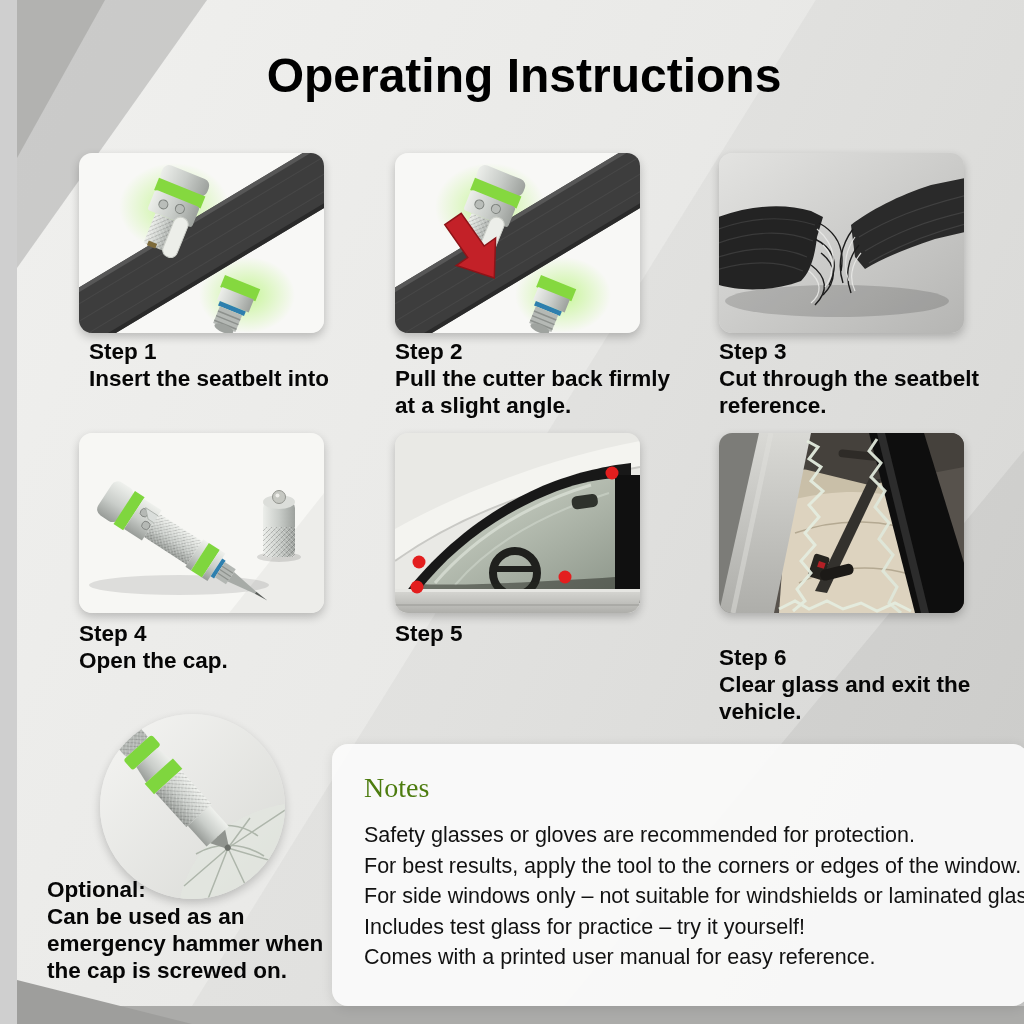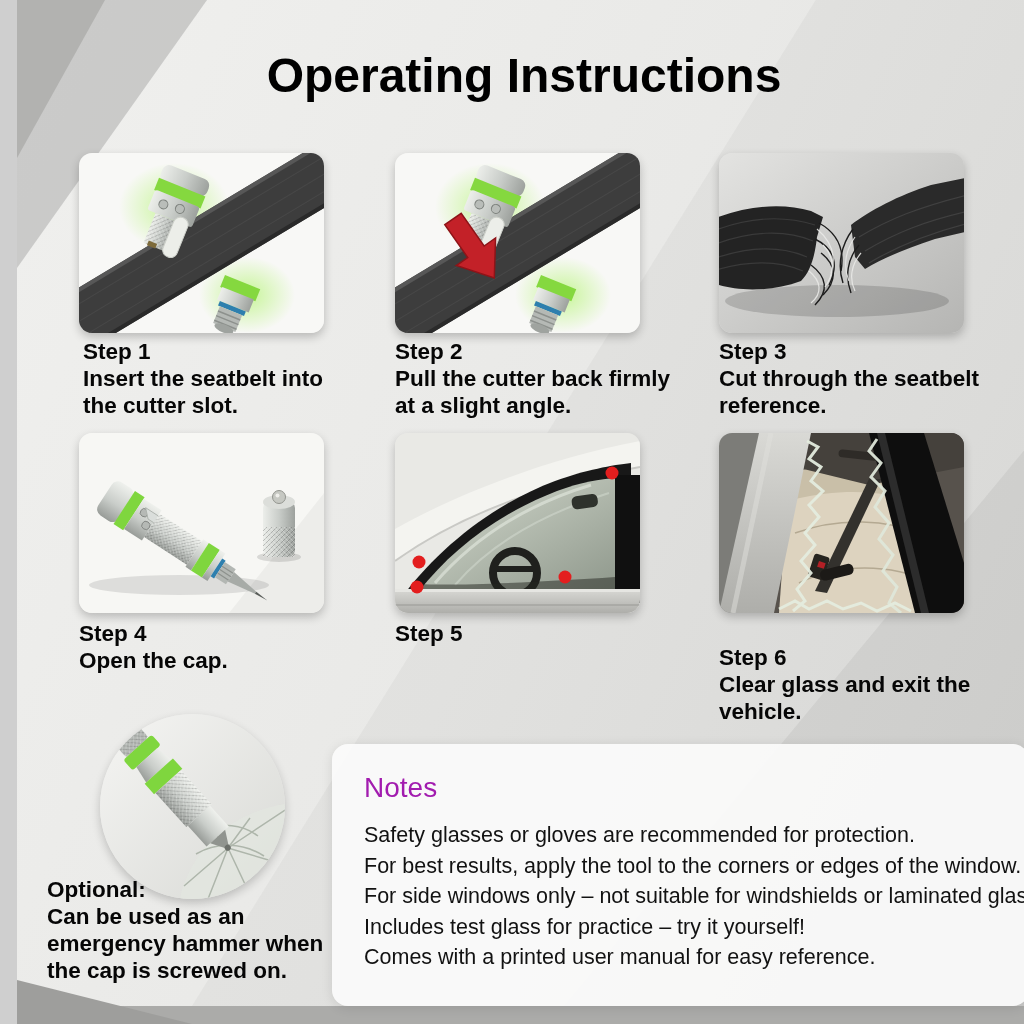--- a/index.html
+++ b/index.html
@@ -30,21 +30,21 @@
     position:absolute; width:185px; height:185px; border-radius:50%; overflow:hidden;
     box-shadow:0 4px 10px rgba(0,0,0,0.20);
   }
   .caption { position:absolute; font-size:22.5px; line-height:27px; font-weight:700; color:#060606; }
   .caption div { white-space:nowrap; }
   .notes {
     position:absolute; left:315px; top:744px; width:697px; height:262px;
     background:rgba(251,251,251,0.92); border-radius:16px;
     box-shadow:0 2px 12px rgba(0,0,0,0.10);
   }
-  .notes-title { position:absolute; left:32px; top:28px; font-size:28px; font-weight:400; color:#a21caf; }
+  .notes-title { position:absolute; left:32px; top:28px; font-size:28px; font-weight:400; color:#4d7c0f;font-family:Liberation Serif, serif; }
   .notes-lines { position:absolute; left:32px; top:76px; font-size:21.5px; line-height:30.5px; font-weight:400; color:#121212; }
   .notes-lines div { white-space:nowrap; }
 </style>
 </head>
 <body>
 
 <svg width="0" height="0" style="position:absolute" aria-hidden="true">
   <defs>
     <linearGradient id="gMetalV" x1="0" y1="0" x2="1" y2="0">
       <stop offset="0" stop-color="#eceeea"></stop>
@@ -305,25 +305,24 @@
         <rect x="58" y="-19" width="14" height="38" fill="#7fd63e"></rect>
         <rect x="72" y="-17" width="46" height="34" fill="url(#gMetalH)"></rect>
         <rect x="72" y="-17" width="46" height="34" fill="url(#knurl)"></rect>
         <rect x="118" y="-15" width="28" height="30" fill="url(#gMetalH)"></rect>
         <path d="M146 -10 L160 -2 L160 2 L146 10 Z" fill="#90948f"></path>
         <circle cx="161" cy="0" r="3" fill="#6b6f6a"></circle>
       </g>
     </svg>
   </div>
 
-  <div class="caption" style="left:66px; top:338px;">
+  <div class="caption" style="left:72px; top:338px;">
     <div>Step 1</div>
     <div>
         <div>Insert the seatbelt into</div>
-        <div>the cutter slot.</div>
       </div>
   </div>
   <div class="caption" style="left:378px; top:338px;">
     <div>Step 2</div>
     <div>
         <div>Pull the cutter back firmly</div>
         <div>at a slight angle.</div>
       </div>
   </div>
   <div class="caption" style="left:702px; top:338px;">

